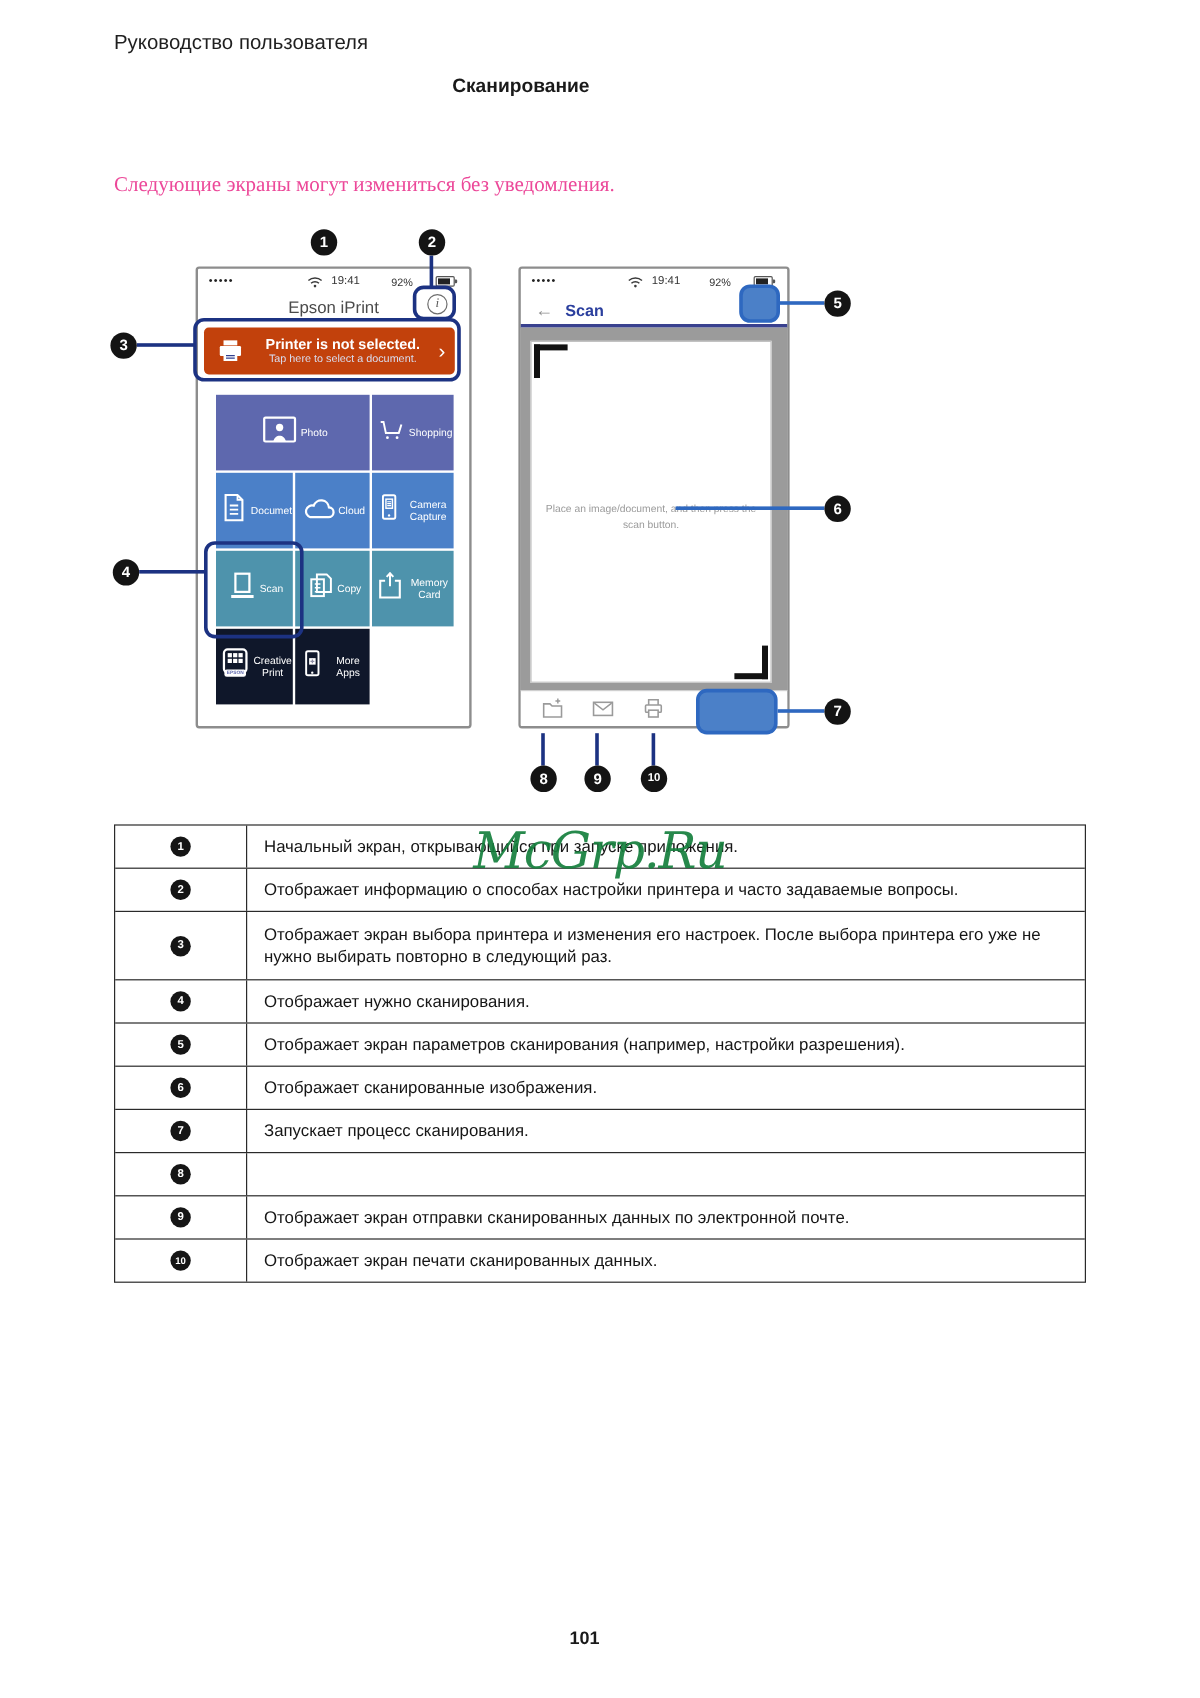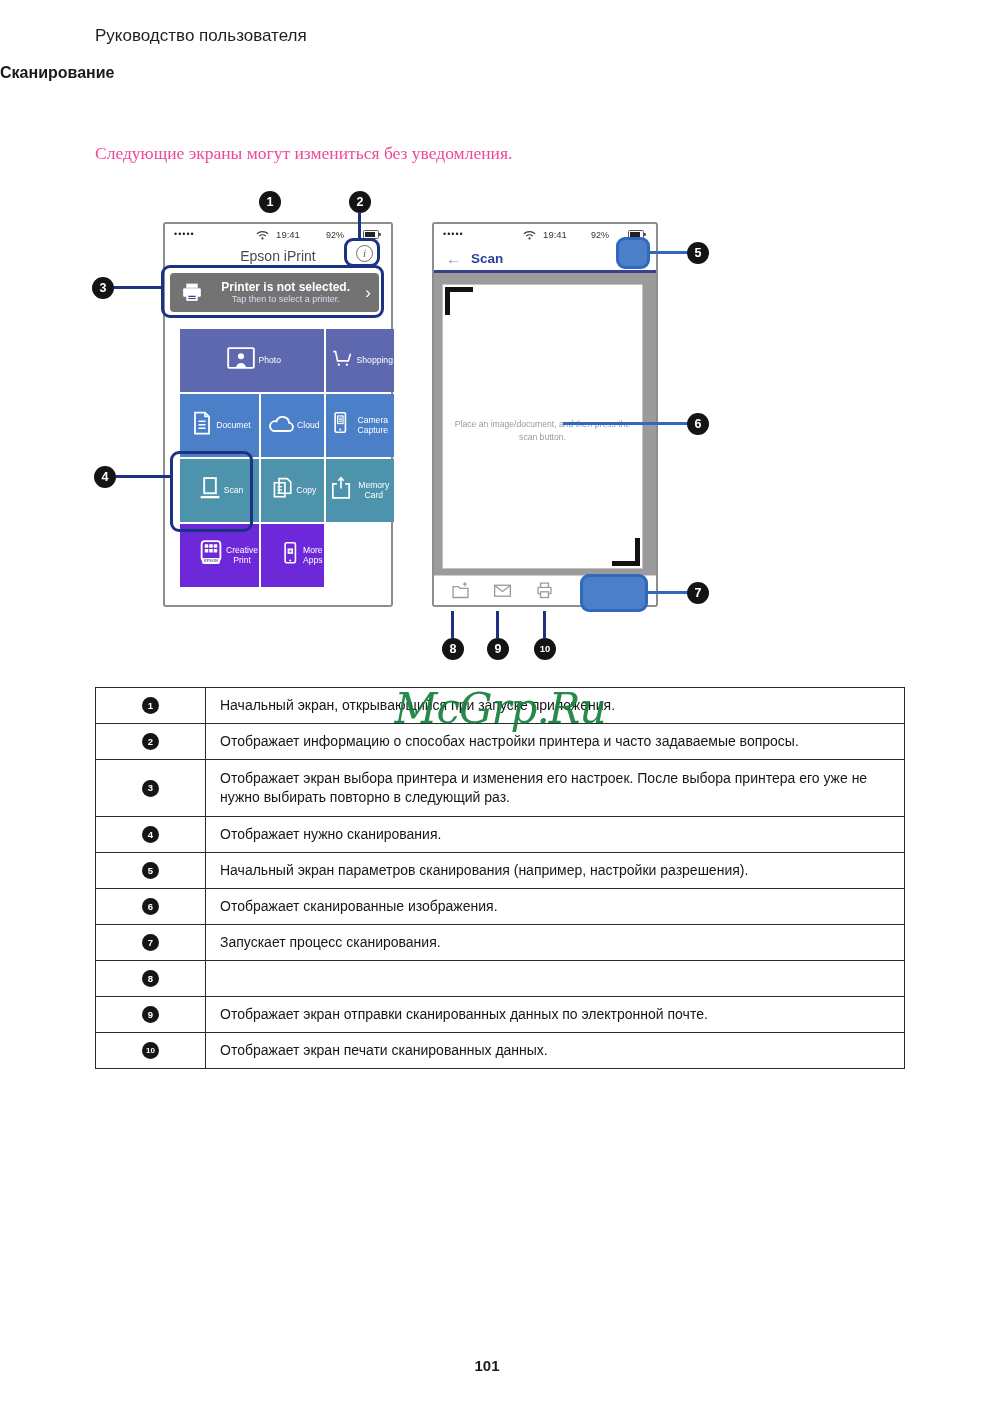--- a/index.html
+++ b/index.html
@@ -4,21 +4,21 @@
 <style>
   html,body{margin:0;padding:0;}
   body{
     width:1000px;height:1415px;position:relative;background:#ffffff;
     font-family:"Liberation Sans", sans-serif;color:#1a1a1a;overflow:hidden;
   }
   .abs{position:absolute;}
 
   
   .doc-title{left:95px;top:26px;font-size:17px;color:#1f1f1f;}
-  .section-title{left:0;top:64px;width:868px;text-align:left;font-weight:bold;font-size:16px;}
+  .section-title{left:0;top:64px;width:868px;text-align:center;font-weight:bold;font-size:16px;}
   .intro{left:95px;top:143px;font-size:17.5px;font-family:"Liberation Serif", serif;color:#ec4899;}
   .page-num{left:0;top:1357px;width:974px;text-align:center;font-weight:bold;font-size:15px;}
   .watermark{
     left:500px;top:684px;transform:translateX(-50%);z-index:6;
     font-family:"DejaVu Serif", serif;font-style:italic;font-weight:normal;
     font-size:42px;color:#15803d;letter-spacing:-1px;opacity:.92;white-space:nowrap;
   }
 
   
   .phone{position:absolute;background:#fff;border:2px solid #8d8d8d;border-radius:3px;box-sizing:border-box;}
@@ -34,36 +34,36 @@
   .sb-pct{font-size:9px;color:#333;}
   .batt{width:14px;height:7px;border:1px solid #555;border-radius:1.5px;position:relative;display:inline-block;margin-right:3px;}
   .batt::before{content:"";position:absolute;left:1px;top:1px;bottom:1px;width:72%;background:#222;}
   .batt::after{content:"";position:absolute;right:-3px;top:1.5px;width:2px;height:3.5px;background:#555;border-radius:0 1px 1px 0;}
 
   
   .app-title{position:absolute;left:0;right:0;top:24px;text-align:center;font-size:14px;color:#4a4a4a;}
   .info-wrap{position:absolute;right:18px;top:21px;width:17px;height:17px;border:1.5px solid #6d6d6d;border-radius:50%;
     display:flex;align-items:center;justify-content:center;box-sizing:border-box;}
   .info-wrap span{font-family:"Liberation Serif", serif;font-style:italic;font-size:11px;color:#5a5a5a;line-height:1;}
-  .banner{position:absolute;left:5px;top:49px;width:209px;height:39px;background:#737373;border-radius:4px;
+  .banner{position:absolute;left:5px;top:49px;width:209px;height:39px;background:#c2410c;border-radius:4px;
     display:flex;align-items:center;padding:0 6px 0 8px;box-sizing:border-box;}
   .banner-text{flex:1;text-align:center;color:#fff;line-height:1.2;}
   .banner-title{font-size:12px;font-weight:bold;}
   .banner-sub{font-size:9px;color:#d9def2;}
   .banner-chev{color:#fff;font-size:17px;line-height:1;margin-right:2px;}
 
   .grid{position:absolute;left:15px;top:105px;width:198px;display:grid;grid-template-columns:repeat(3,1fr);grid-auto-rows:63px;gap:2px;}
   .tile{display:flex;align-items:center;justify-content:center;color:#fff;padding:3px 1px;box-sizing:border-box;}
   .tile .ticon{margin-bottom:5px;position:relative;display:flex;align-items:center;justify-content:center;}
   .tile .tlabel{font-size:8.6px;text-align:center;line-height:1.15;}
   .tile.wide{grid-column:span 2;}
   .violet{background:#5e68ae;}
   .blue{background:#4b80c8;}
   .teal{background:#4e93ac;}
-  .gray{background:#6d28d9;padding-left:16px;}
+  .gray{background:#0f172a;}
   .cp-band{position:absolute;bottom:4px;left:50%;transform:translateX(-50%);background:#fff;border-radius:2px;
     padding:0 2px;font-size:4px;color:#5e68ae;font-weight:bold;line-height:1.5;}
 
   
   .navrow{position:absolute;left:0;right:0;top:22px;height:24px;display:flex;align-items:center;padding-left:12px;gap:10px;}
   .back{color:#8f8f8f;font-size:15px;line-height:1;}
   .nav-title{color:#2b3f9e;font-weight:bold;font-size:13.5px;}
   .gear{position:absolute;right:14px;top:19px;font-size:20px;color:#8a8a8a;line-height:1;}
   .navline{position:absolute;left:0;right:0;top:46px;height:2.5px;background:#39418f;}
   .scanmain{position:absolute;left:0;right:0;top:48.5px;height:307px;background:#9b9b9b;}
@@ -139,21 +139,21 @@
     <span>
       <svg width="28" height="25" viewBox="0 0 24 24">
           <rect x="6.5" y="3.5" width="11" height="4" fill="#fff"></rect>
           <rect x="3.5" y="8" width="17" height="8" rx="1" fill="#fff"></rect>
           <rect x="6.5" y="13.5" width="11" height="6.5" fill="#fff"></rect>
           <path d="M8.5 15.7 h7 M8.5 17.7 h7" stroke="#32408f" stroke-width="1"></path>
         </svg>
     </span>
     <span class="banner-text">
       <div class="banner-title">Printer is not selected.</div>
-      <div class="banner-sub">Tap then to select a printer.</div>
+      <div class="banner-sub">Tap here to select a document.</div>
     </span>
     <span class="banner-chev">›</span>
   </div>
 
   <div class="grid">
     <div class="tile wide violet">
       <span class="ticon">
         <svg width="36" height="28" viewBox="0 0 30 24">
             <rect x="4" y="3.5" width="22" height="17" rx="1" fill="none" stroke="#fff" stroke-width="1.6"></rect>
             <circle cx="15" cy="10.5" r="2.6" fill="#fff"></circle>
@@ -370,21 +370,21 @@
   <div class="trow">
     <div class="tnum">
         <span class="nbadge">4</span>
       </div>
     <div class="ttext">Отображает нужно сканирования.</div>
   </div>
   <div class="trow">
     <div class="tnum">
         <span class="nbadge">5</span>
       </div>
-    <div class="ttext">Начальный экран параметров сканирования (например, настройки разрешения).</div>
+    <div class="ttext">Отображает экран параметров сканирования (например, настройки разрешения).</div>
   </div>
   <div class="trow">
     <div class="tnum">
         <span class="nbadge">6</span>
       </div>
     <div class="ttext">Отображает сканированные изображения.</div>
   </div>
   <div class="trow">
     <div class="tnum">
         <span class="nbadge">7</span>

